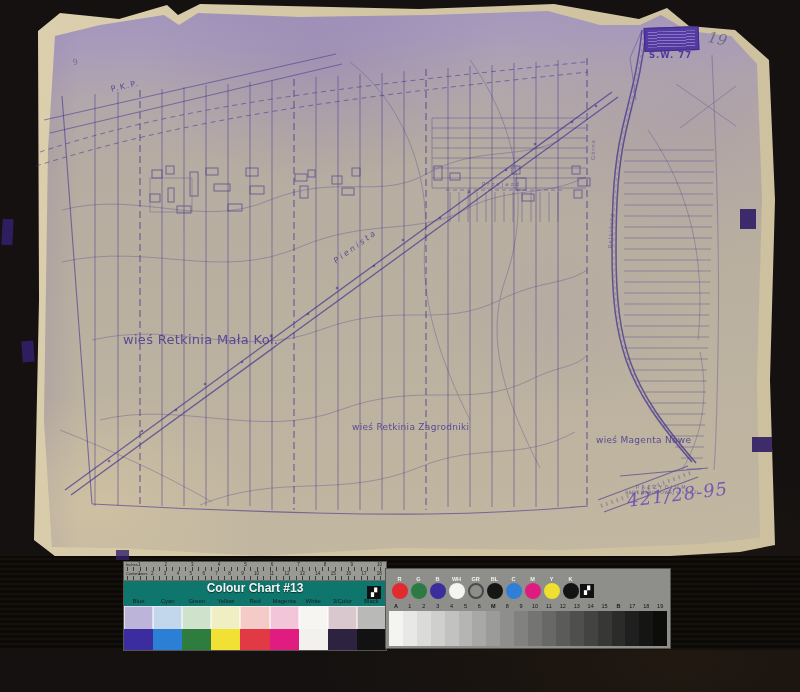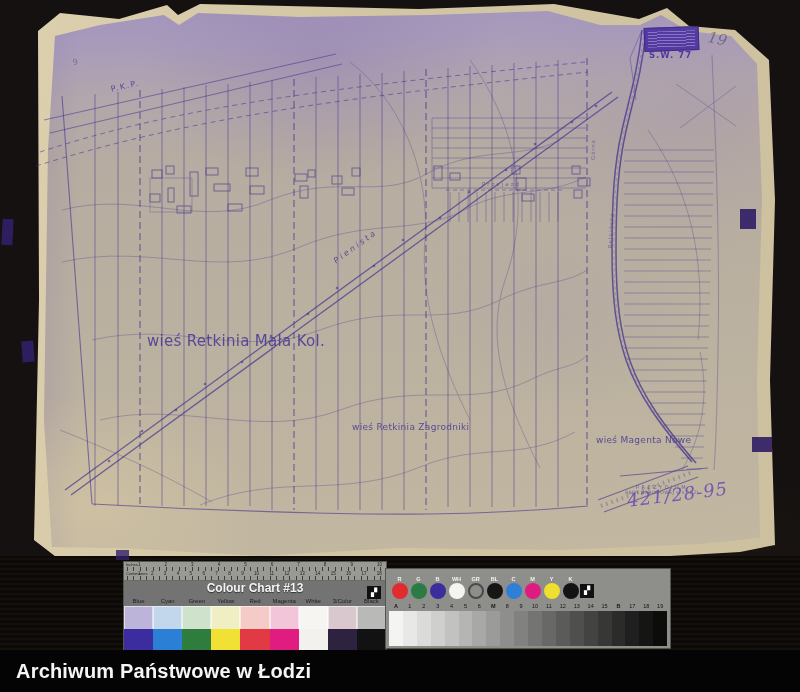--- a/index.html
+++ b/index.html
@@ -27,21 +27,21 @@
        linear-gradient(178deg,#a292bd 0%,#a99cba 9%,#b2a7ab 17%,#b6aca1 28%,#b9afa0 45%,#bcb2a0 65%,#c0b5a0 85%,#c3b8a1 100%);
      clip-path:polygon(55px 36px,100px 25px,164px 15px,179px 25px,198px 13px,300px 17px,430px 15px,548px 11px,600px 25px,640px 25px,661px 15px,688px 31px,731px 36px,757px 64px,762px 200px,757px 380px,760px 538px,700px 544px,560px 550px,400px 548px,260px 556px,120px 548px,52px 547px,44px 420px,48px 150px);}
 
   .drawing{position:absolute;left:0;top:0;width:800px;height:562px;pointer-events:none;}
 
   
   .mlbl{position:absolute;color:#473795;opacity:.85;white-space:nowrap;
         font-family:"DejaVu Sans",sans-serif;transform-origin:0 0;}
   .lbl-pkp{left:110px;top:85px;font-size:8px;letter-spacing:1.5px;transform:rotate(-13deg);opacity:.8;}
   .lbl-pienista{left:332px;top:258px;font-size:8px;font-style:italic;letter-spacing:2.5px;transform:rotate(-36deg);}
-  .lbl-vleft{left:147px;top:332px;font-size:15px;letter-spacing:.3px;}
+  .lbl-vleft{left:123px;top:332px;font-size:13px;letter-spacing:.3px;}
   .lbl-vcenter{left:352px;top:422px;font-size:9px;letter-spacing:.3px;}
   .lbl-vright{left:596px;top:435px;font-size:9px;letter-spacing:.3px;}
   .lbl-street-v{left:607px;top:248px;font-size:5.5px;letter-spacing:1px;opacity:.6;transform:rotate(-87deg);}
   .lbl-gorna{left:590px;top:160px;font-size:5.5px;letter-spacing:.8px;opacity:.55;transform:rotate(-90deg);}
   .lbl-przejazd{left:482px;top:181px;font-size:5.5px;letter-spacing:2px;opacity:.6;}
   .lbl-sw44{left:649px;top:50px;font-size:8.5px;font-weight:bold;letter-spacing:1px;color:#4f35a0;opacity:.95;}
   .lbl-pencil19{left:710px;top:28px;font-size:15px;color:#55506b;opacity:.65;transform:rotate(12deg);
                 font-family:"DejaVu Serif",serif;font-style:italic;}
   .lbl-pencil9{left:72px;top:58px;font-size:8px;color:#4c4c55;opacity:.5;transform:rotate(-10deg);}
   .lbl-archive{left:626px;top:490px;font-size:18px;color:#6b50b4;opacity:.9;transform:rotate(-7deg);
@@ -58,21 +58,21 @@
   .stamp-l3{font-size:4px;letter-spacing:1px;opacity:.55;}
 
   .tape{position:absolute;background:#322066;opacity:.92;}
   .tape1{left:2px;top:219px;width:11px;height:26px;transform:rotate(3deg);}
   .tape2{left:22px;top:341px;width:12px;height:21px;transform:rotate(-4deg);}
   .tape3{left:740px;top:209px;width:16px;height:20px;}
   .tape4{left:752px;top:437px;width:20px;height:15px;}
   .tape5{left:116px;top:550px;width:13px;height:10px;opacity:.8;}
 
   
-  .cc-card{position:absolute;left:124px;top:562px;width:262px;height:88px;background:#737373;
+  .cc-card{position:absolute;left:124px;top:562px;width:262px;height:88px;background:#0f766e;
            box-shadow:0 0 0 1px #55544f;}
   .cc-ruler{position:absolute;left:0;top:0;right:0;height:18px;background:#9a9a95;border-bottom:1px solid #6c6b66;}
   .rrow{position:relative;height:9px;}
   .rword{position:absolute;left:2px;top:0;font-size:4px;color:#222;z-index:2;}
   .ticks{position:absolute;left:3px;right:3px;bottom:0;height:4px;
          background:repeating-linear-gradient(90deg, rgba(30,30,30,.75) 0 1px, transparent 1px 6.5px);}
   .rnums{position:absolute;left:14px;right:4px;top:0;display:flex;justify-content:space-between;
          font-size:4.5px;color:#1e1e1e;line-height:5px;}
   .cc-title{position:absolute;left:0;right:0;top:19px;height:14px;text-align:center;
             font-size:12px;font-weight:bold;color:#f4f4f1;text-shadow:0 1px 1px rgba(0,0,0,.55);line-height:14px;}
@@ -510,16 +510,13 @@
           <div class="gs-patch" style="background-color: rgb(21, 21, 20);"></div>
         </div>
 
         <div class="gs-step">
           <div class="gs-num">19</div>
           <div class="gs-patch" style="background-color: rgb(12, 12, 11);"></div>
         </div>
       </div>
   </div>
 
-  <div class="footer">
-    <div class="footer-label">Archiwum Państwowe w Łodzi</div>
-  </div>
 </div>
 
 </body></html>

